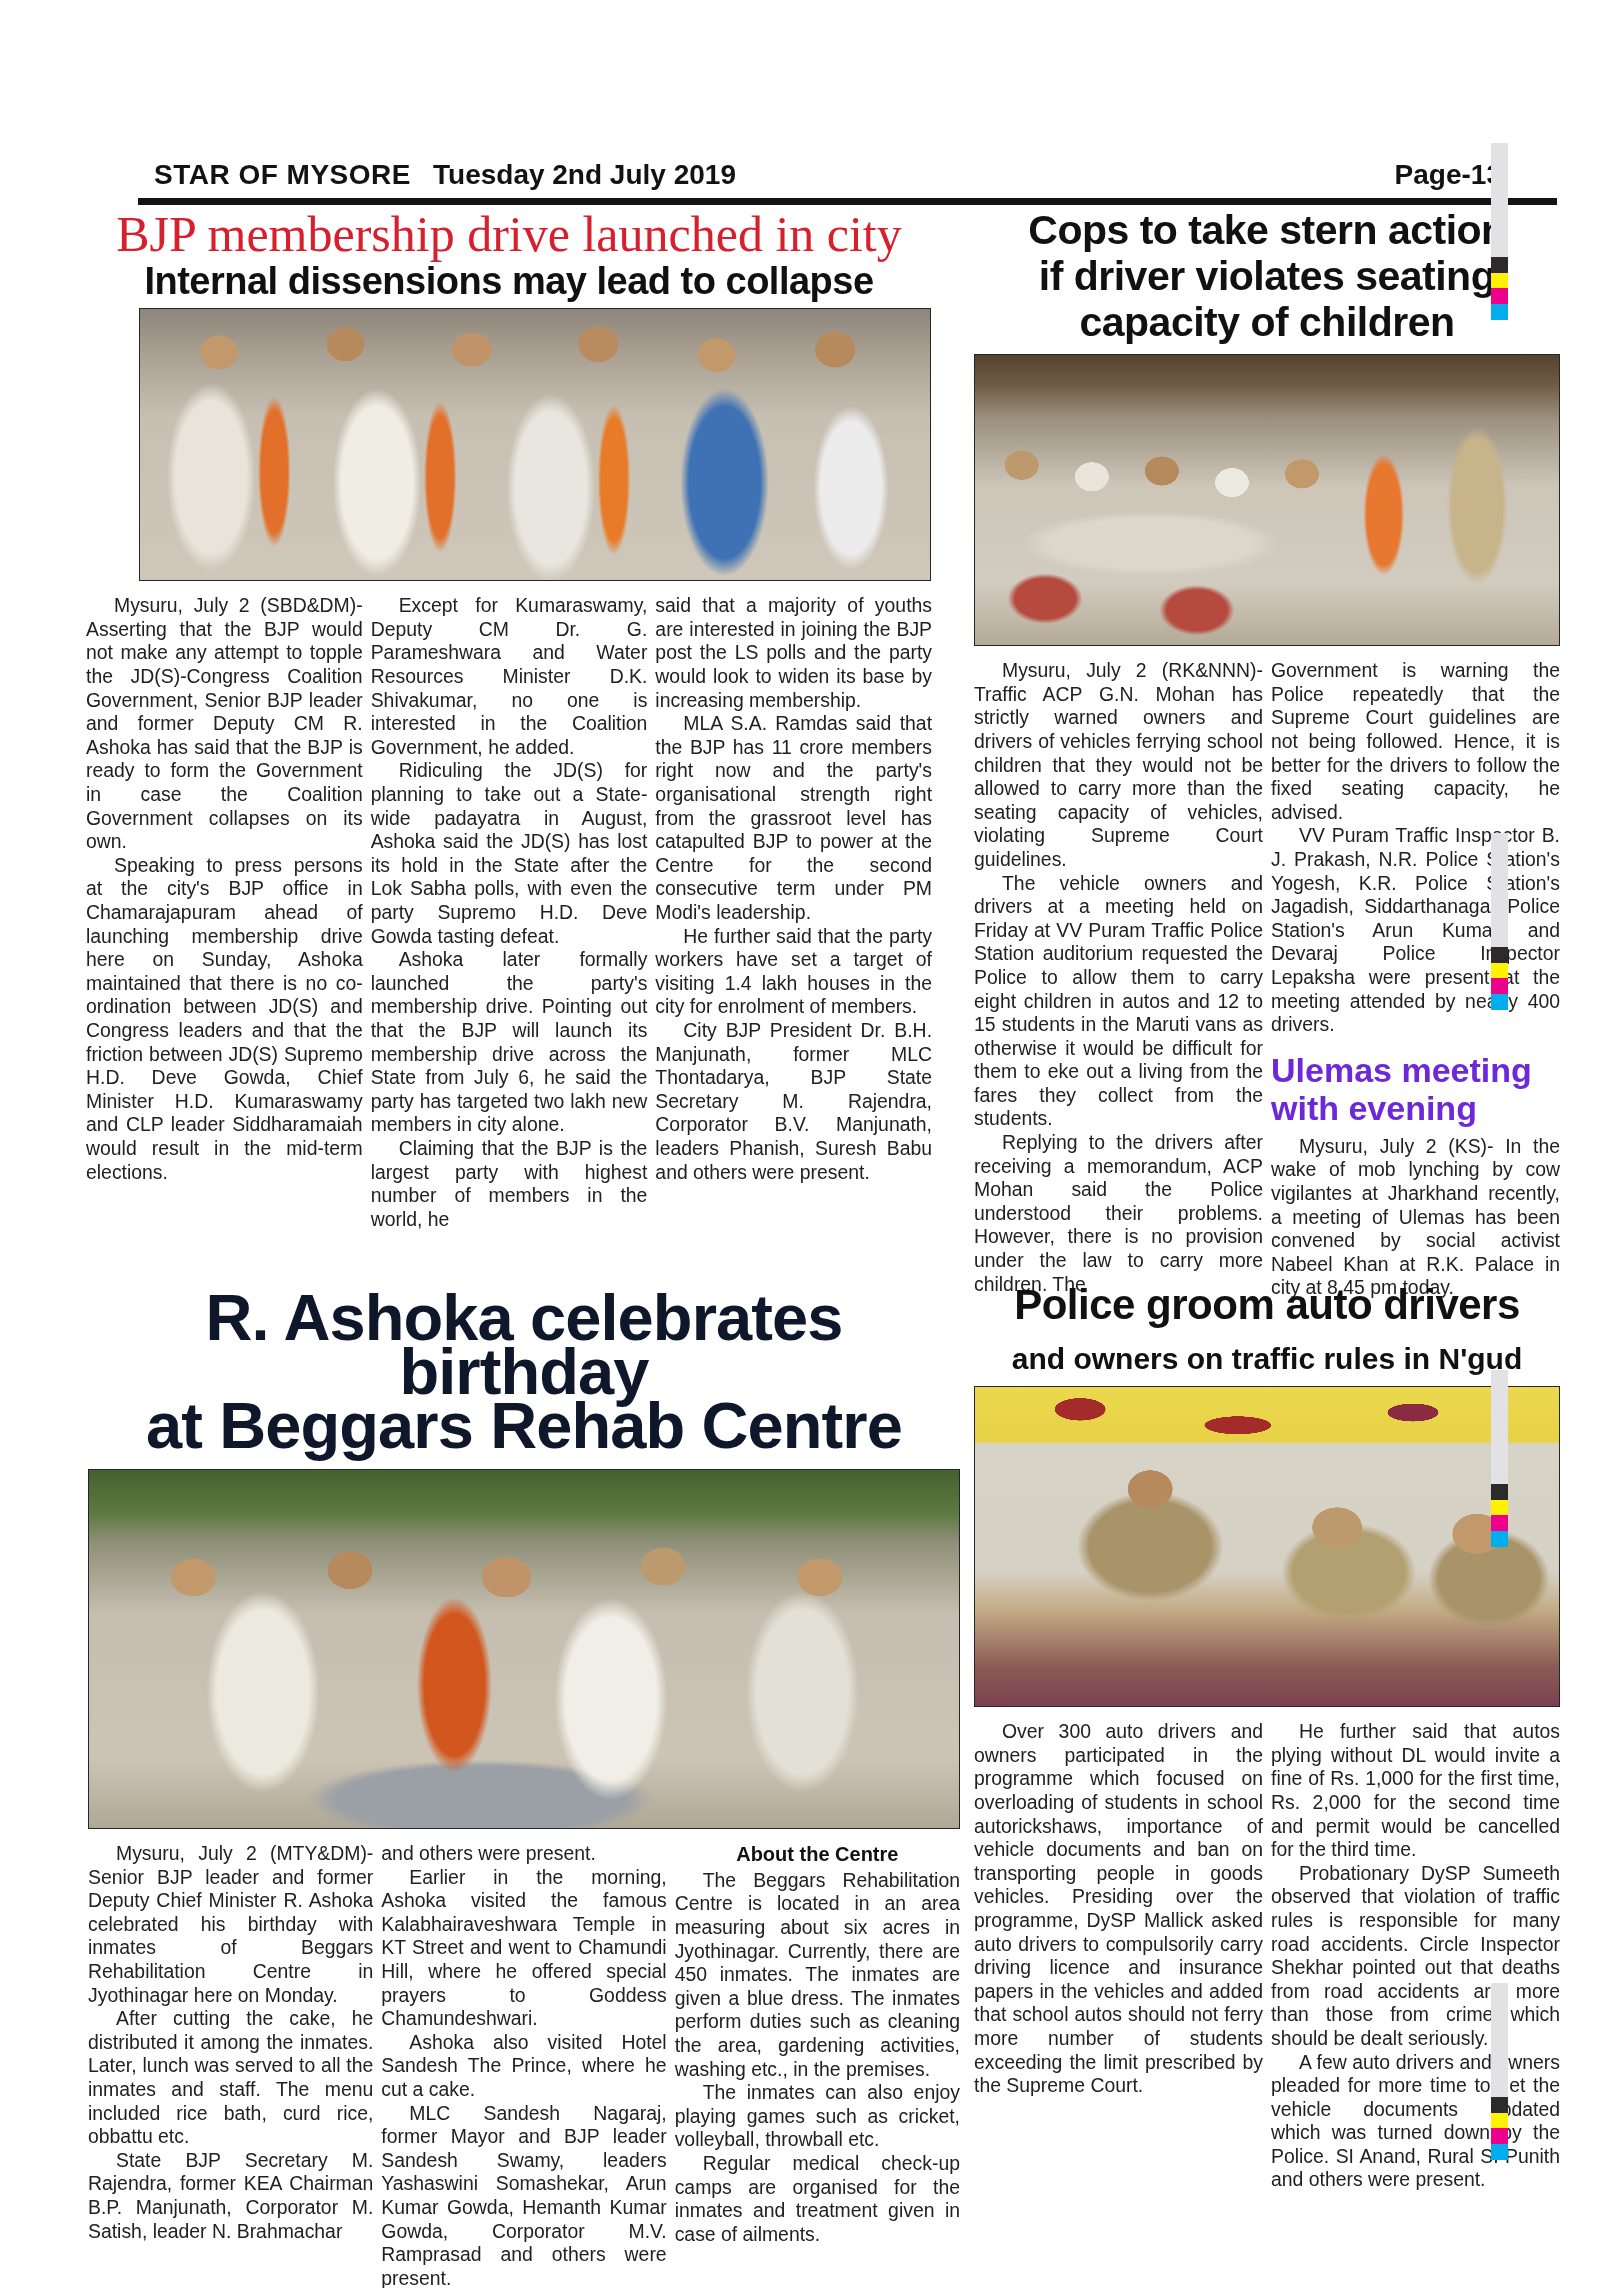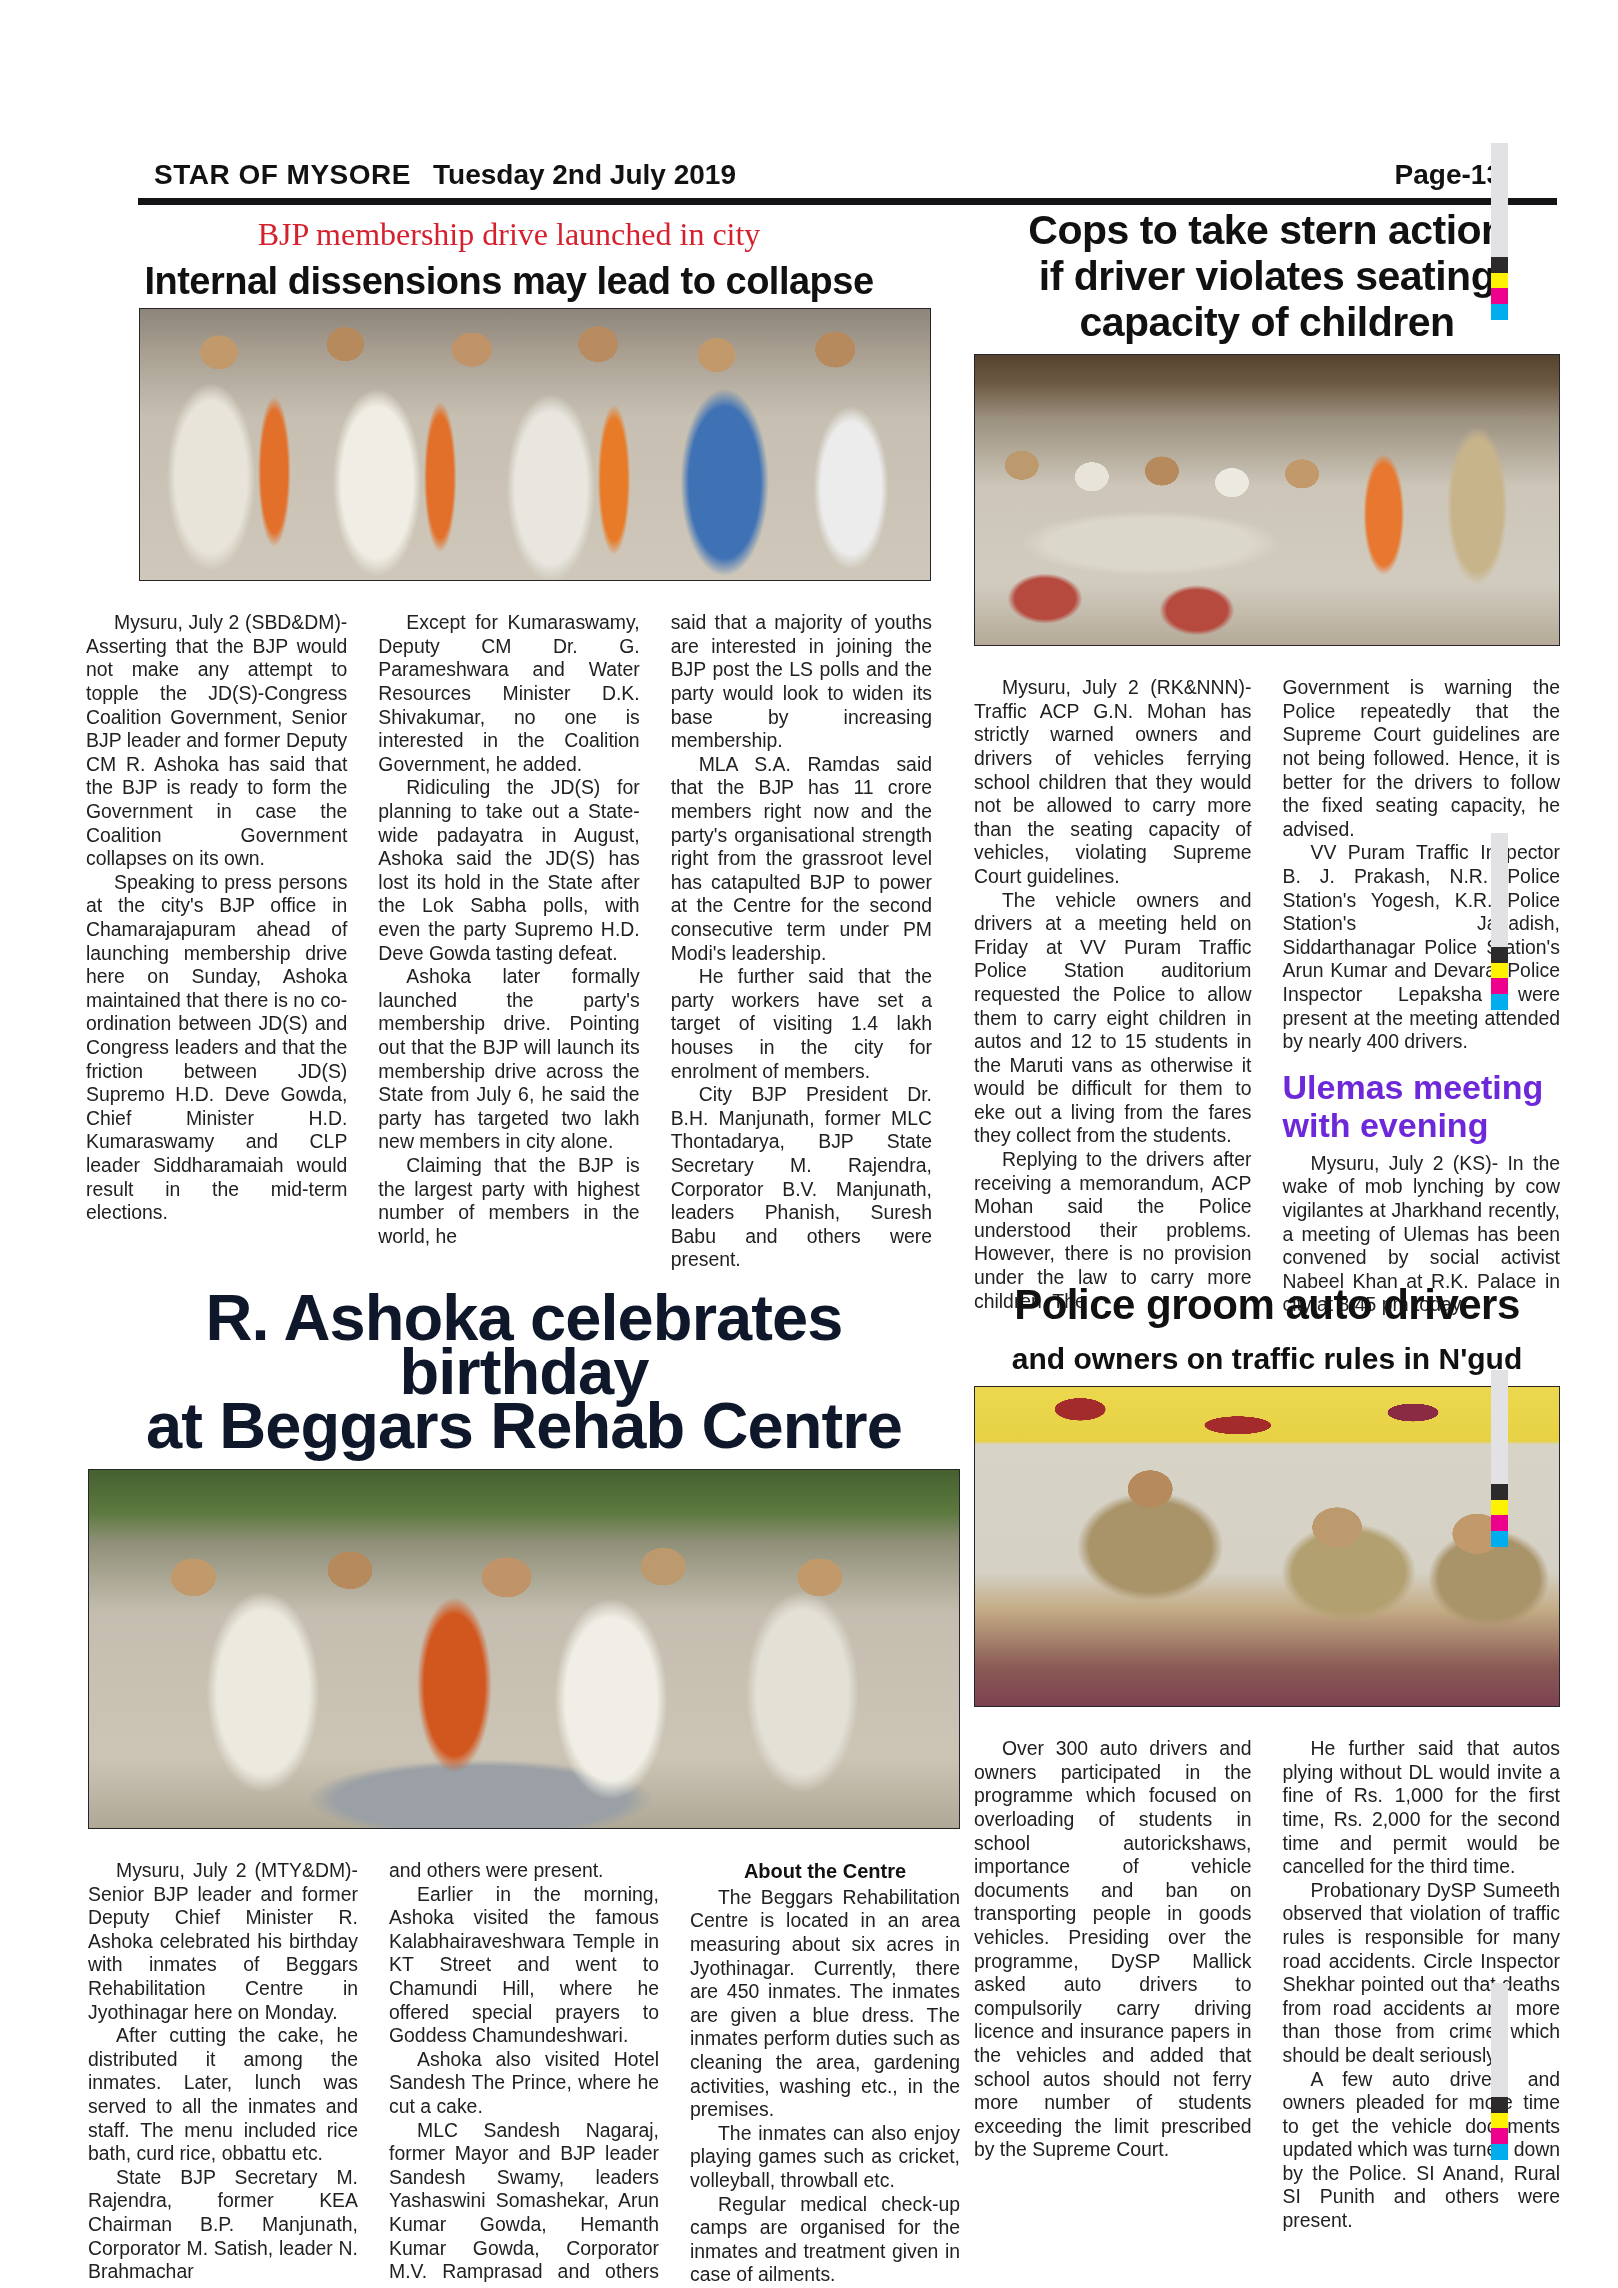--- a/index.html
+++ b/index.html
@@ -11,32 +11,32 @@
   .masthead-row { position:absolute; top:159px; left:16px; width:1619px; height:37px; font-weight:bold; font-size:28px; color:#121214; }
   .mast   { position:absolute; left:138px; top:0; letter-spacing:0.5px; }
   .date   { position:absolute; left:417px; top:0; }
   .pageno { position:absolute; right:133px; top:0; }
   .rule   { position:absolute; left:138px; top:198px; width:1419px; height:6.5px; background:#141416; }
 
   
   .block { position:absolute; }
   .kicker {
     margin:0; text-align:center; font-family:"Liberation Serif", serif; font-weight:normal;
-    color:#d6202e; font-size:32px; line-height:48px;
+    color:#d6202e; font-size:50px; line-height:48px;
   }
   .head-xl { margin:1.8px 0 0; text-align:center; font-weight:bold; color:#111; font-size:38px; line-height:43px; letter-spacing:-0.5px; }
   .head-cops { margin:0; text-align:center; font-weight:bold; color:#111; font-size:41px; line-height:46px; letter-spacing:-0.5px; }
   .head-ashoka { margin:16px; text-align:center; font-weight:bold; color:#0f172a; font-size:65px; line-height:54px; letter-spacing:-0.9px; }
   .head-police { margin:12px; text-align:center; font-weight:bold; color:#111; font-size:42px; line-height:46px; letter-spacing:-0.5px; }
   .subhead-police { margin:0; text-align:center; font-weight:bold; color:#111; font-size:30px; line-height:37px; }
   .subhead2 { margin:14.8px 0 7.4px; text-align:left; font-weight:bold; color:#6d28d9; font-size:34px; line-height:38px; }
   .col-heading { margin:0 0 2.8px; text-align:center; font-weight:bold; font-size:20px; line-height:24px; color:#111; }
 
   .photo { box-sizing:border-box; border:1.8px solid #26262a; }
-  .cols { display:flex; gap:31px; margin-top:30px; }
+  .cols { display:flex; gap:8px; margin-top:13px; }
   .col { flex:1; min-width:0; text-align:justify; font-size:19.4px; line-height:23.6px; color:#212123; }
   .col p { margin:0; text-indent:28px; }
   .flush p:first-child { text-indent:0; }
 
   
   .photo-bjp { margin:5.5px 0 0 53px; width:792px; height:273px;
     background:
       radial-gradient(31px 28px at 10% 16%, #c2996b 0 60%, transparent 61%),
       radial-gradient(31px 28px at 26% 13%, #b78a5d 0 60%, transparent 61%),
       radial-gradient(33px 28px at 42% 15%, #c09468 0 60%, transparent 61%),

